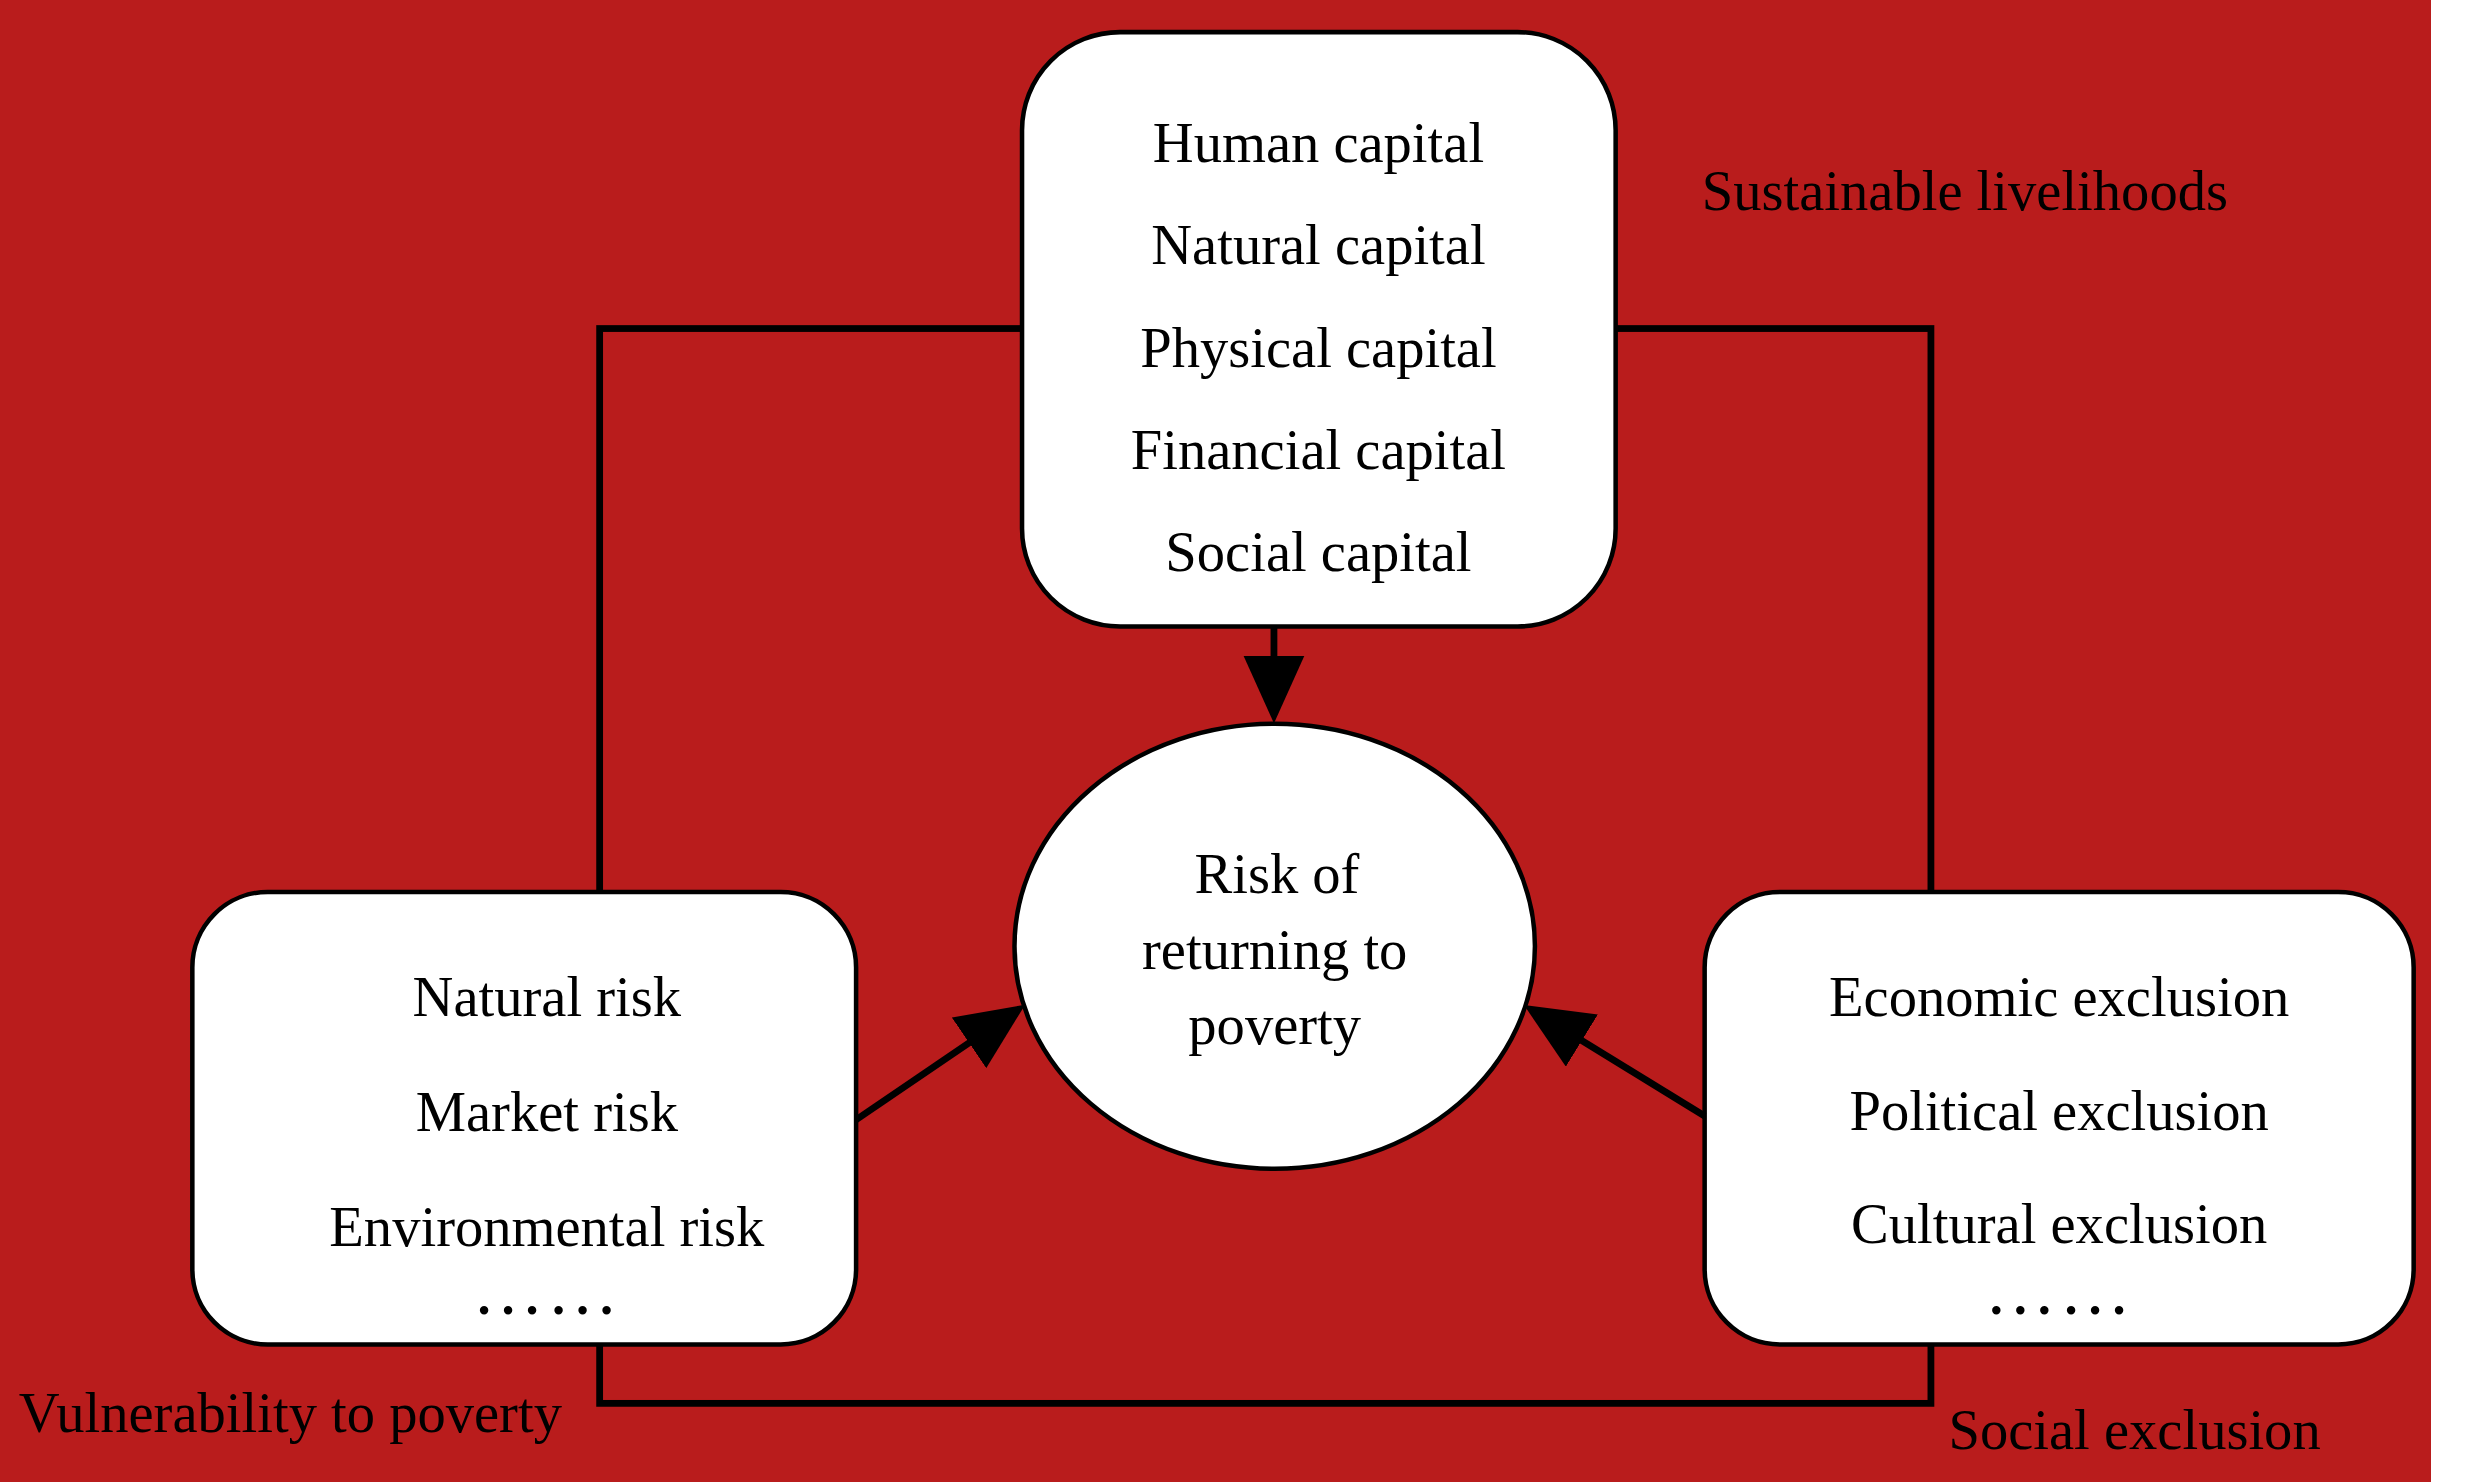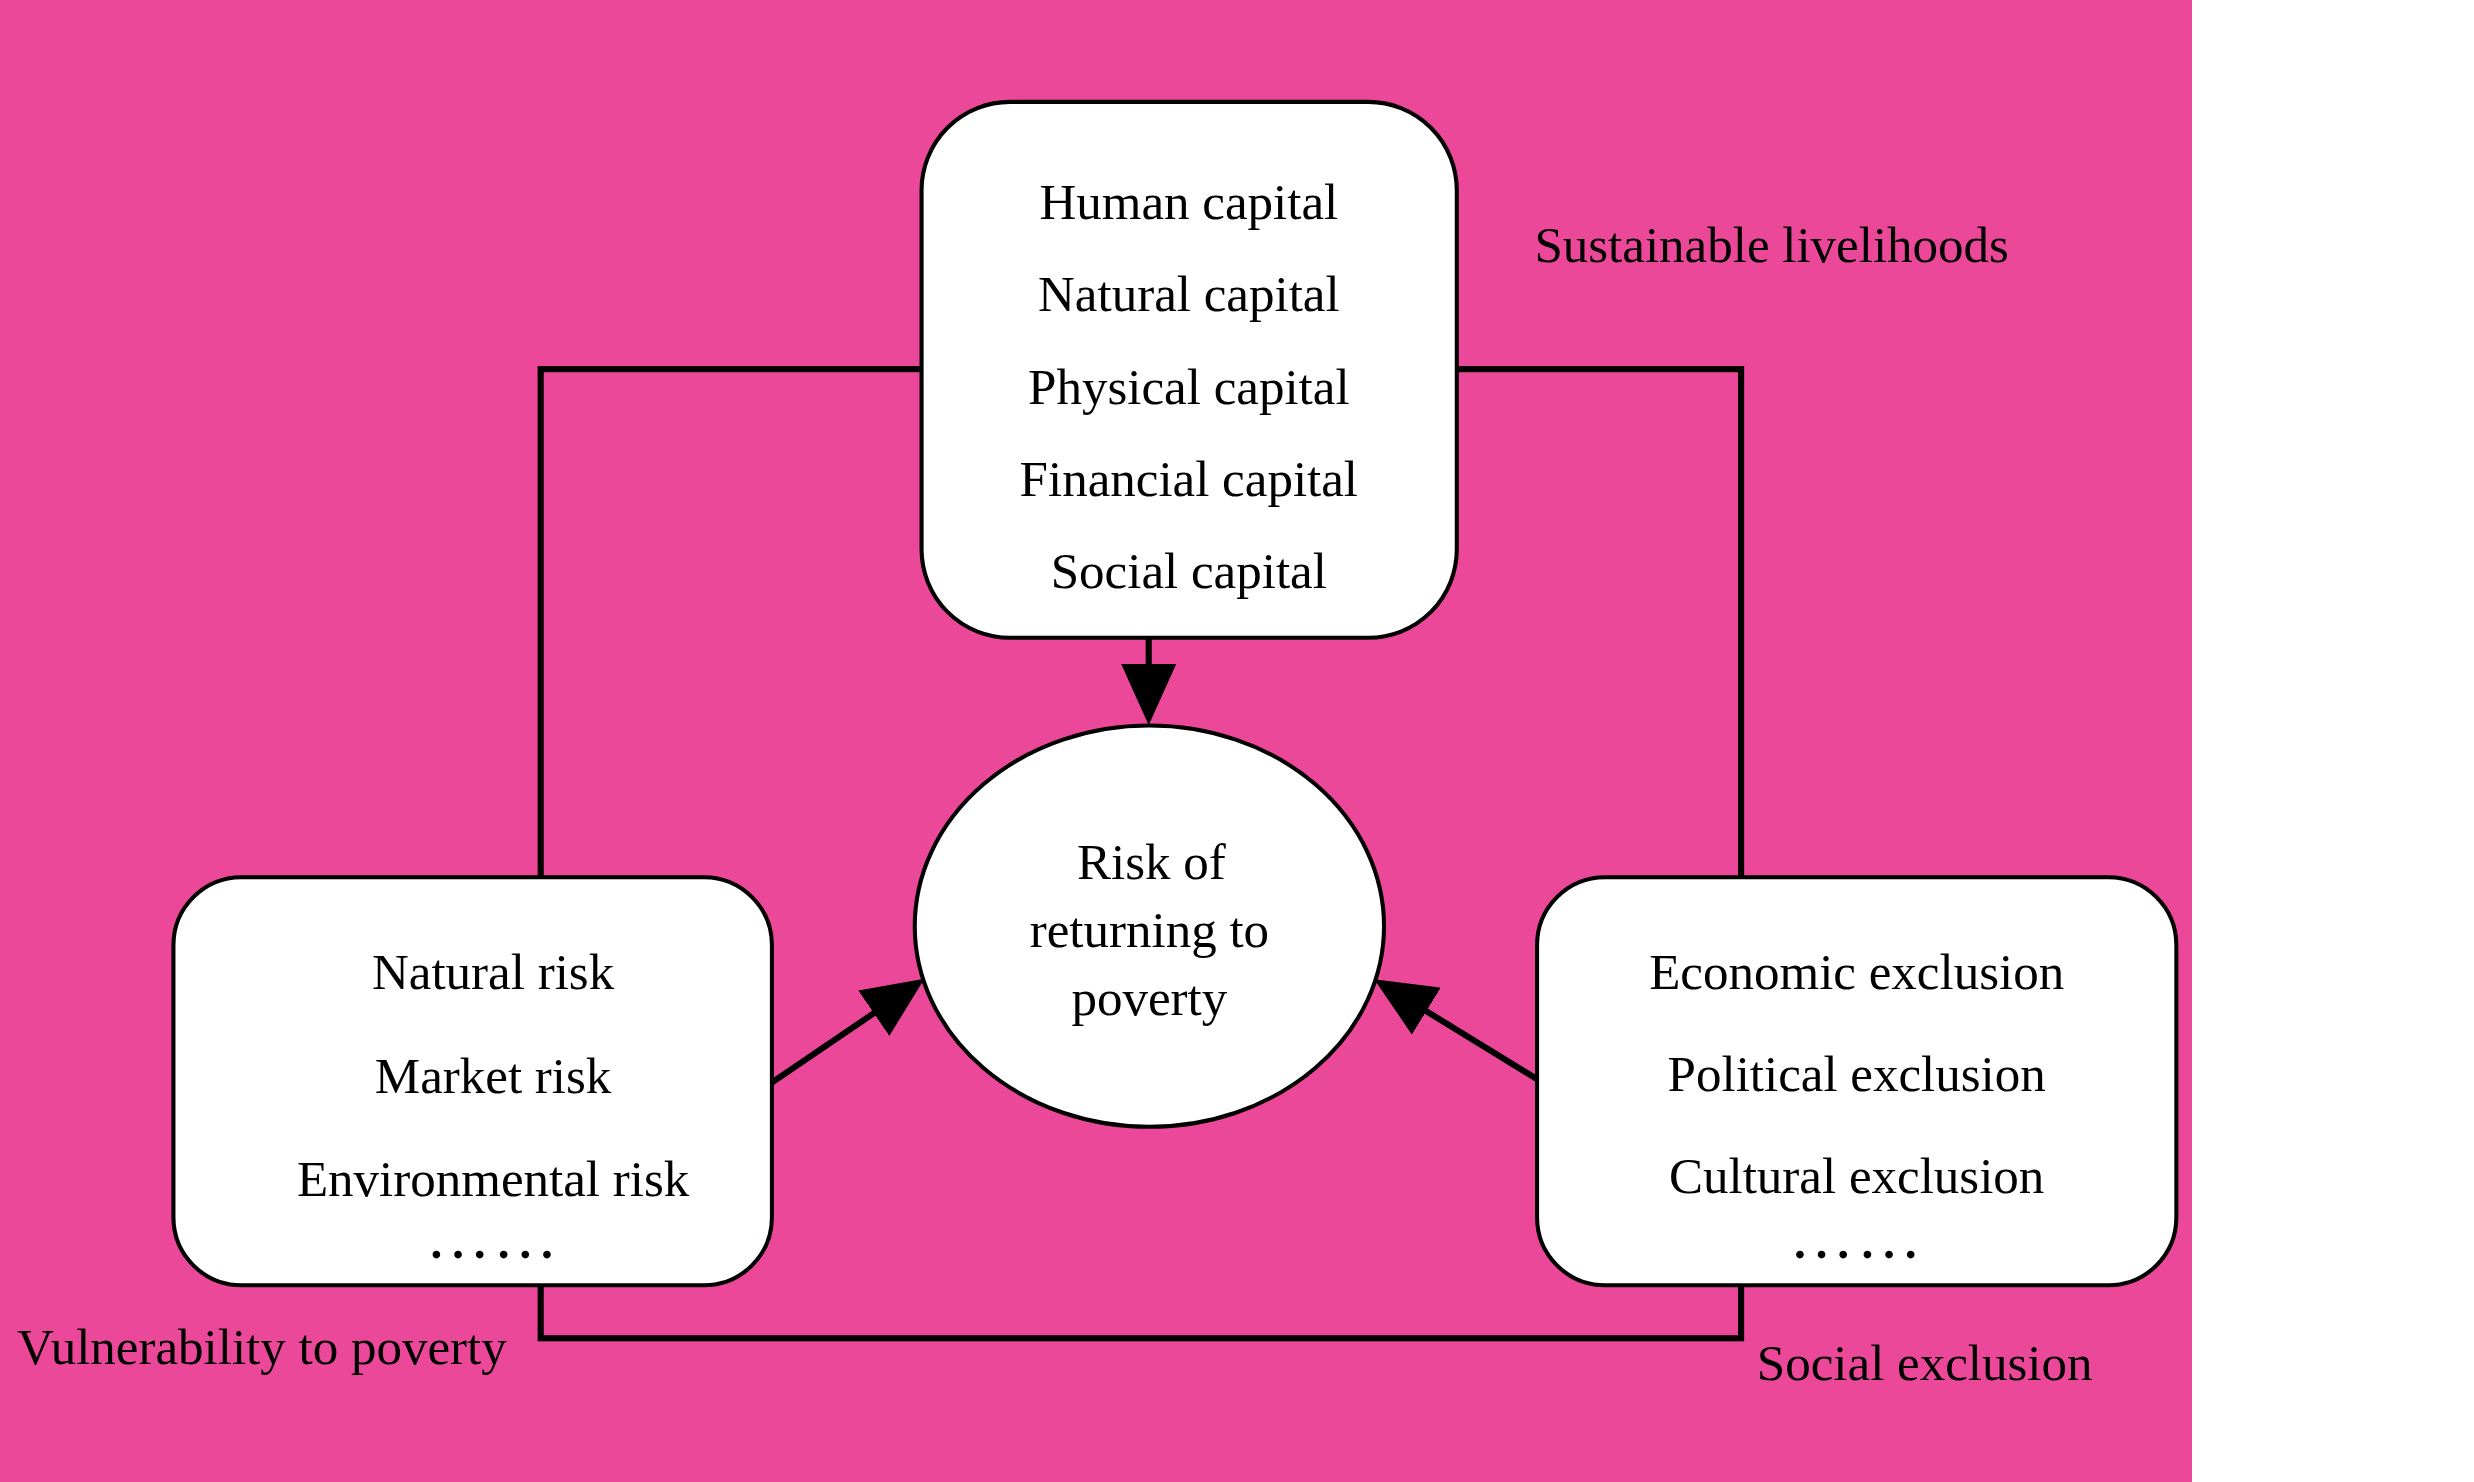--- a/index.html
+++ b/index.html
@@ -3,23 +3,23 @@
 <meta charset="utf-8">
 <style>
   html, body {
     margin: 0;
     padding: 0;
     background: #ffffff;
     width: 100%;
     height: 100%;
   }
   .diagram-wrap {
-    width: 2192px;
+    width: 2431px;
     height: 1483px;
-    background: #ec4899;
+    background: #b91c1c;
     overflow: hidden;
   }
   svg {
     display: block;
     width: 100%;
     height: 100%;
   }
   .shape {
     fill: #ffffff;
     stroke: #000000;

